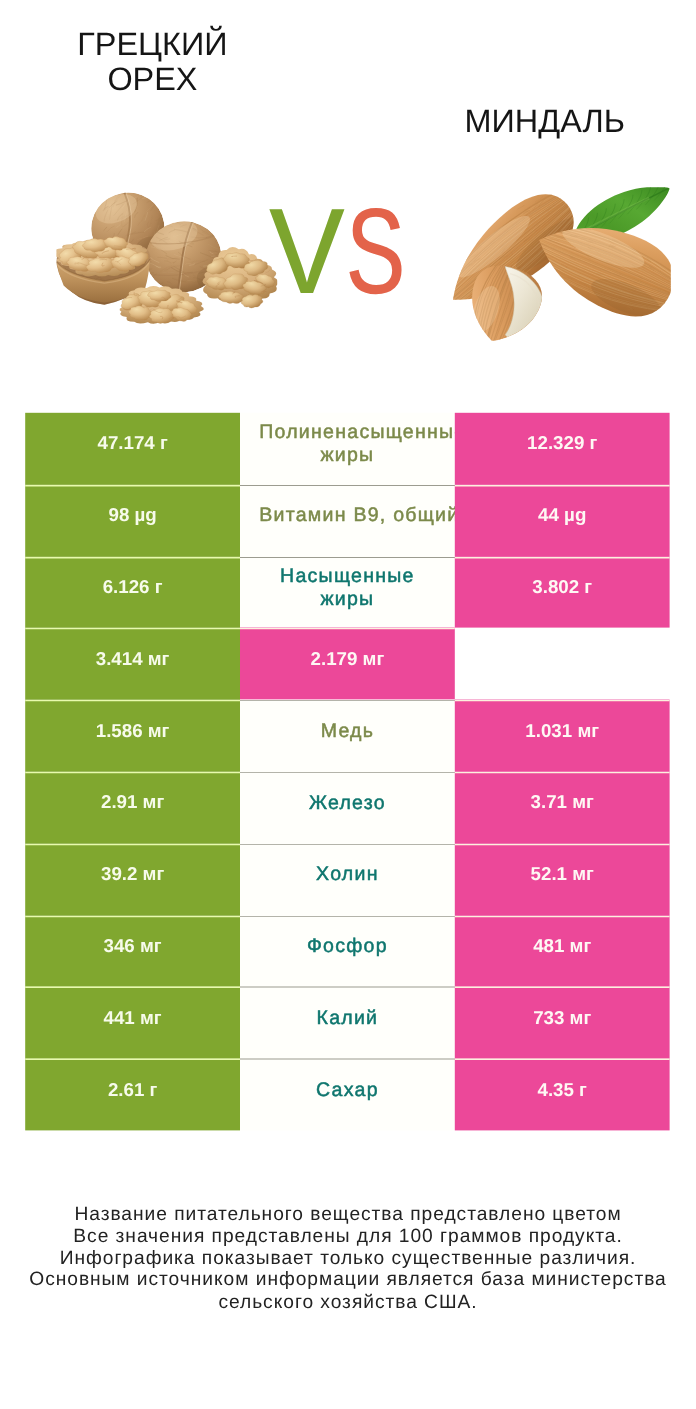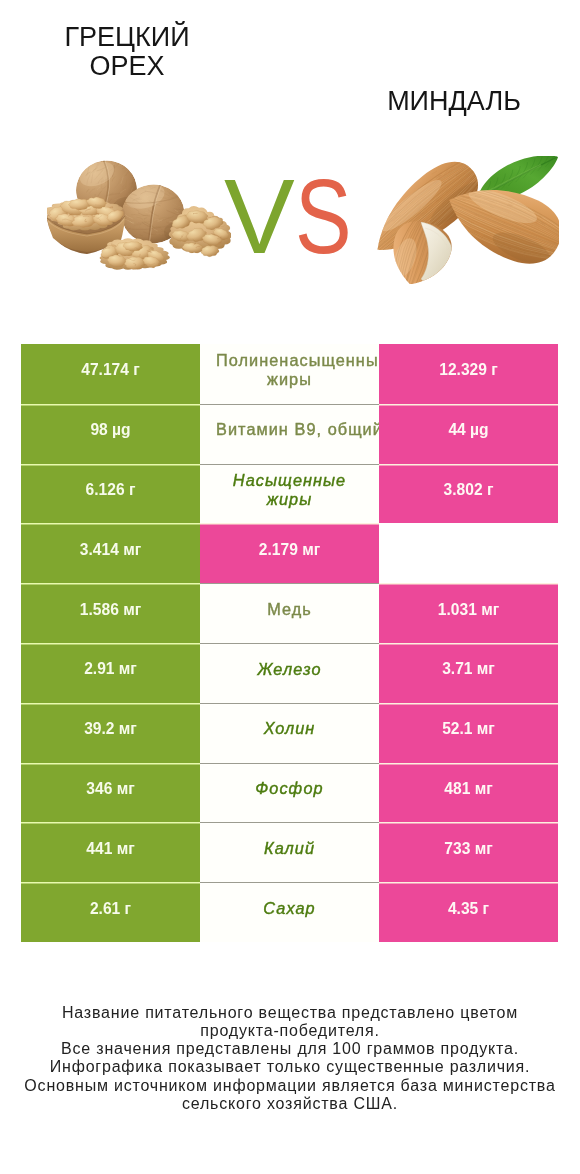--- a/index.html
+++ b/index.html
@@ -2,36 +2,36 @@
 <html><head>
 <meta charset="utf-8">
 <title>Walnut vs Almond nutrition comparison</title>
 <style>
   html,body{margin:0;padding:0;}
   body{width:580px;height:1174px;background:#ffffff;font-family:"Liberation Sans",sans-serif;overflow:hidden;-webkit-font-smoothing:antialiased;}
   .page{position:relative;width:488px;height:1174px;background:#fff;}
   .title{position:absolute;text-align:center;color:#151515;font-size:27px;font-weight:400;line-height:28.6px;}
   #title-left{left:37px;top:23px;width:180px;}
   #title-right{left:329px;top:52px;width:250px;margin-top:35px;}
-  .vs{position:absolute;left:224px;top:163px;font-size:106px;line-height:106px;font-weight:400;letter-spacing:0px;}
+  .vs{position:absolute;left:224px;top:163px;font-size:106px;line-height:106px;font-weight:400;letter-spacing:0px;font-family:Liberation Mono, monospace;}
   .vs span.v{color:#7DA52E;}
   .vs span.s{color:#E3634A;display:inline-block;transform:scaleX(0.80) scaleY(1.0);transform-origin:left bottom;}
   #walnut-art{position:absolute;left:47px;top:160px;width:184px;height:111px;}
   #almond-art{position:absolute;left:377px;top:156px;width:182px;height:128px;}
   #walnut-art svg,#almond-art svg{width:100%;height:100%;display:block;}
   .table{position:absolute;left:21px;top:344px;width:537px;}
   .row{display:flex;height:59.8px;}
   .cell{display:flex;align-items:center;justify-content:center;text-align:center;width:179px;box-sizing:border-box;padding-bottom:7px;}
   .cleft{background:#80A72F;color:#F7FBEB;font-size:15.6px;font-weight:700;}
   .cright{background:#ec4899;color:#FEF8F4;font-size:15.6px;font-weight:700;}
   .cmid{background:#FFFFFB;font-size:16.3px;font-weight:400;-webkit-text-stroke:0.42px currentColor;letter-spacing:1.05px;line-height:19.4px;padding:0 16px 7px;text-align:center;}
   .nutname{display:block;width:100%;}
   .nline{display:block;white-space:nowrap;}
   .cmid.green{color:#7C8A4A;}
-  .cmid.orange{color:#4d7c0f;font-style:italic;}
+  .cmid.orange{color:#0f766e;}
   .row+.row .cleft{box-shadow:inset 0 1.4px 0 #E8FAAE;}
   .row+.row .cright{box-shadow:inset 0 1.4px 0 #FDF0DE;}
   .row+.row .cmid{box-shadow:inset 0 1px 0 #9c9c90;}
   .footer{position:absolute;left:0;top:1003.5px;width:580px;text-align:center;font-size:16px;line-height:18.3px;color:#222;letter-spacing:0.8px;}
 </style>
 </head>
 <body>
 
 <div class="page">
 
@@ -900,19 +900,18 @@
           <span class="nutname">
             <span class="nline">Сахар</span>
           </span>
         </div>
         <div class="cell cright">4.35 г</div>
       </div>
     </div>
 
   <div class="footer" id="footer">
       <div>Название питательного вещества представлено цветом</div>
-      <div>продукта-победителя.</div>
       <div>Все значения представлены для 100 граммов продукта.</div>
       <div>Инфографика показывает только существенные различия.</div>
       <div>Основным источником информации является база министерства</div>
       <div>сельского хозяйства США.</div>
     </div>
 </div>
 
 </body></html>

